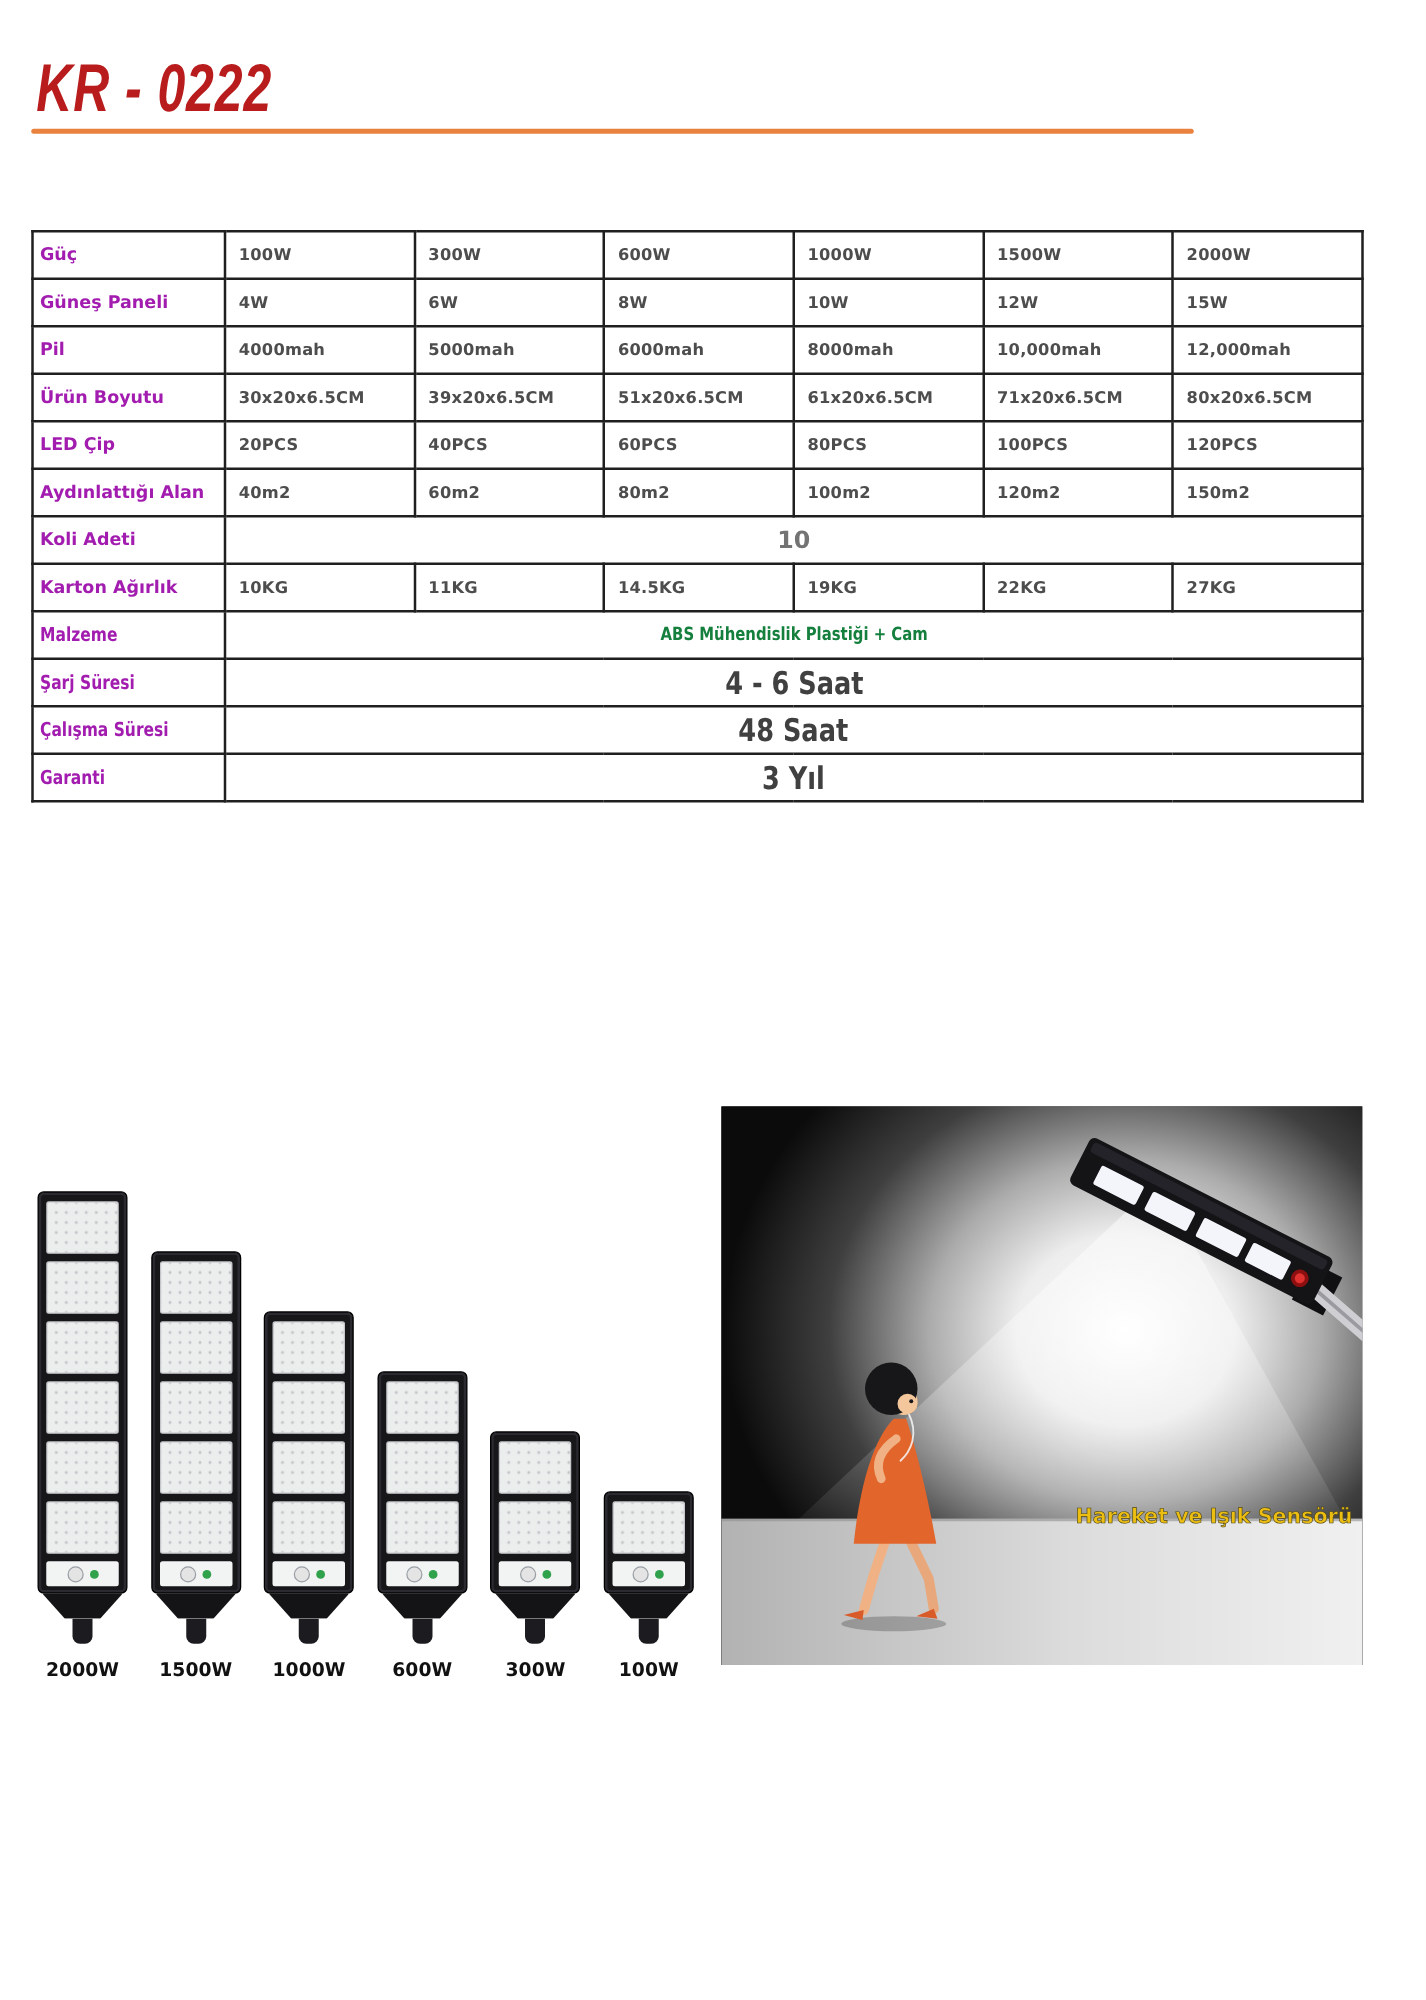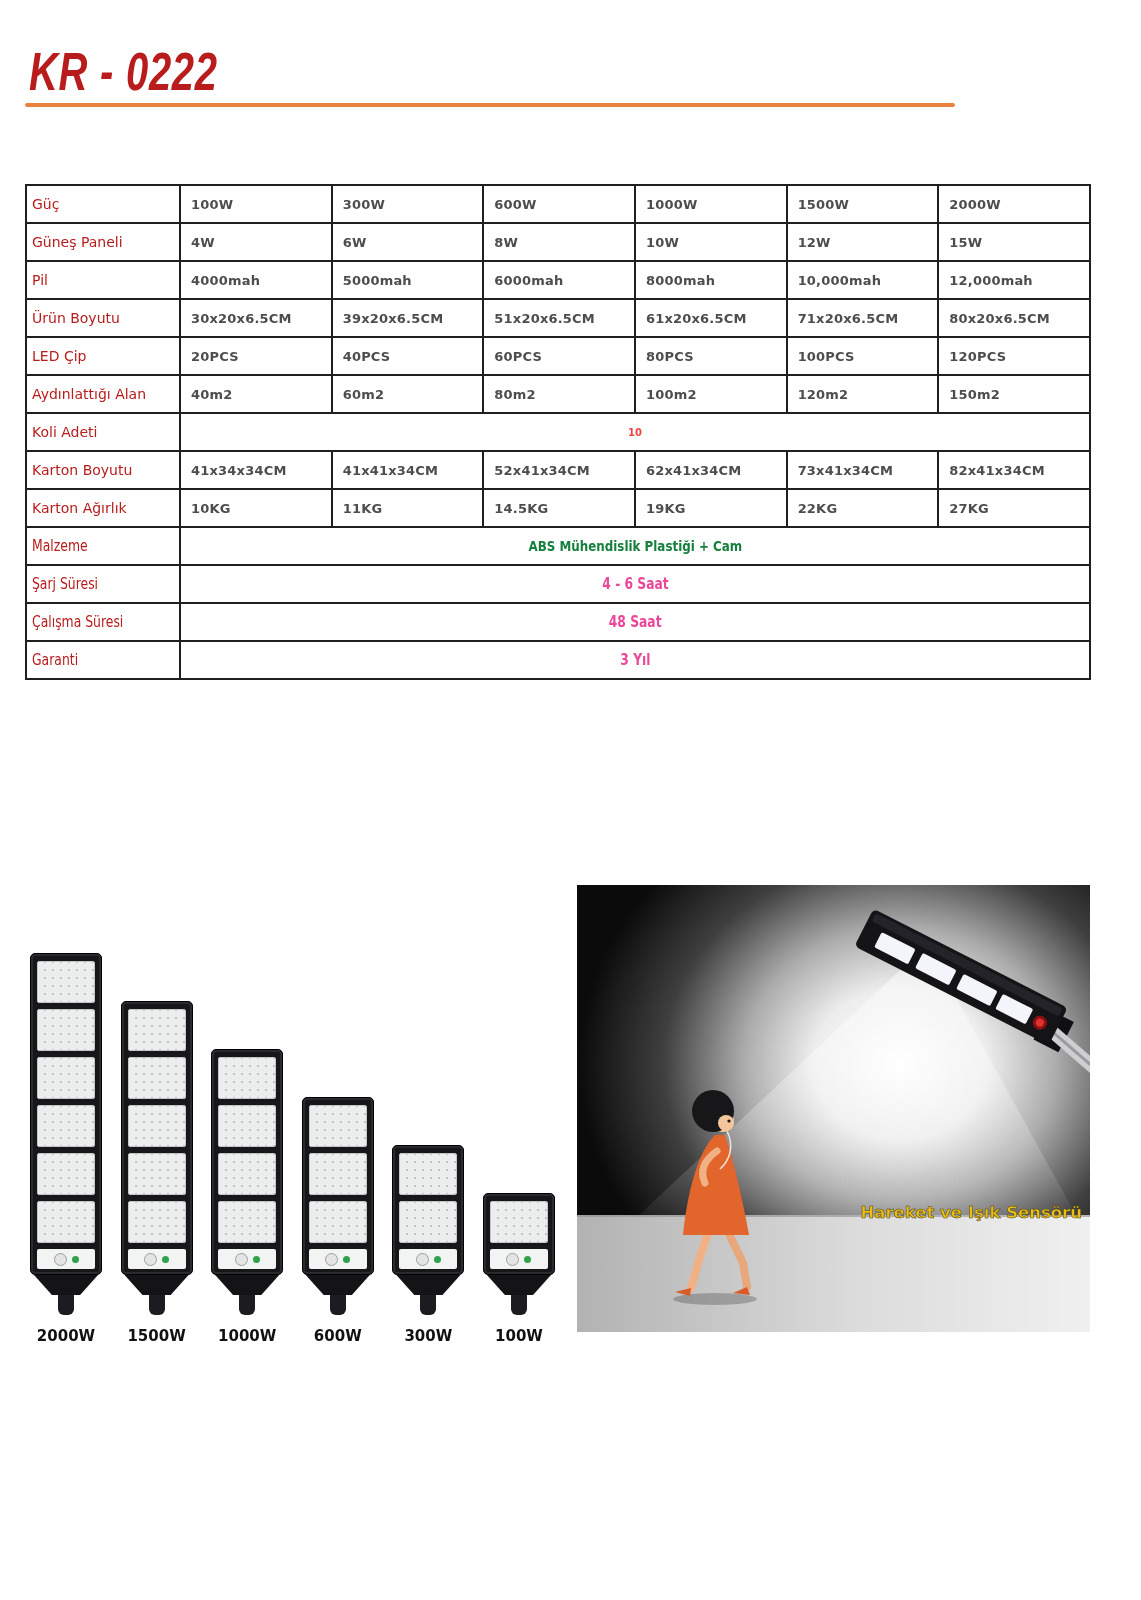--- a/index.html
+++ b/index.html
@@ -8,26 +8,26 @@
 
   
   .title{position:absolute;left:25px;top:36px;margin:4px;font-family:"Liberation Sans",sans-serif;
          font-weight:bold;font-size:54px;color:#b91c1c;white-space:nowrap;font-style:italic;}
   .title .cx{display:inline-block;transform:scaleX(.74);transform-origin:left center;letter-spacing:1px;}
   .rule{position:absolute;left:25px;top:103px;width:930px;height:4px;background:#E8823E;border-radius:2px;}
 
   
   table.spec{position:absolute;left:25px;top:184px;width:1066px;border-collapse:collapse;table-layout:fixed;}
   table.spec td{border:2px solid #1f1f1f;height:32px;vertical-align:middle;}
-  td.lbl{width:142px;padding:2px 5px;font-size:14px;font-weight:normal;color:#b91c1c;white-space:nowrap;overflow:hidden;}
+  td.lbl{width:142px;padding:2px 5px;font-size:14px;font-weight:bold;color:#a21caf;white-space:nowrap;overflow:hidden;}
   td.val{padding:2px 10px;font-size:13px;font-weight:bold;color:#4d4d4d;letter-spacing:.2px;white-space:nowrap;}
   td.spanval{text-align:center;font-weight:bold;color:#4a4a4a;}
-  td.spanval.small{font-size:10px;color:#ef4444;}
+  td.spanval.small{font-size:19px;color:#737373;}
   td.spanval.mid{font-size:14.5px;color:#15803d;}
-  td.spanval.big{font-size:15px;color:#ec4899;}
+  td.spanval.big{font-size:25px;color:#404040;}
   .cxc{display:inline-block;transform:scaleX(.82);transform-origin:center;white-space:nowrap;}
   .cxl{display:inline-block;transform:scaleX(.8);transform-origin:left center;font-size:15.5px;}
 
   
   .lineup{position:absolute;left:30px;top:945px;width:525px;height:400px;display:flex;
           justify-content:space-between;align-items:flex-end;}
   .product{display:flex;flex-direction:column;align-items:center;}
   .lamp{box-sizing:border-box;width:72px;background:#17171a;border:1px solid #000;border-radius:5px;
         padding:7px 6px 5px;display:flex;flex-direction:column;gap:6px;
         box-shadow:inset 0 0 0 2px #2a2a30;}
@@ -106,29 +106,20 @@
         <td class="val">40m2</td>
         <td class="val">60m2</td>
         <td class="val">80m2</td>
         <td class="val">100m2</td>
         <td class="val">120m2</td>
         <td class="val">150m2</td>
       </tr>
       <tr>
         <td class="lbl">Koli Adeti</td>
         <td class="spanval small" colspan="6"><span>10</span></td>
-      </tr>
-      <tr>
-        <td class="lbl">Karton Boyutu</td>
-        <td class="val">41x34x34CM</td>
-        <td class="val">41x41x34CM</td>
-        <td class="val">52x41x34CM</td>
-        <td class="val">62x41x34CM</td>
-        <td class="val">73x41x34CM</td>
-        <td class="val">82x41x34CM</td>
       </tr>
       <tr>
         <td class="lbl">Karton Ağırlık</td>
         <td class="val">10KG</td>
         <td class="val">11KG</td>
         <td class="val">14.5KG</td>
         <td class="val">19KG</td>
         <td class="val">22KG</td>
         <td class="val">27KG</td>
       </tr>

